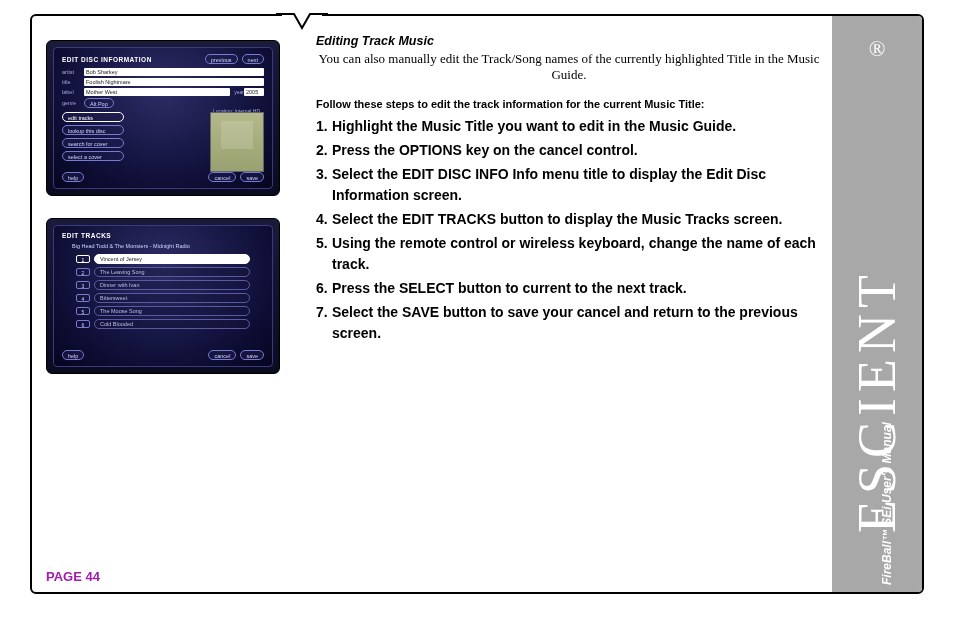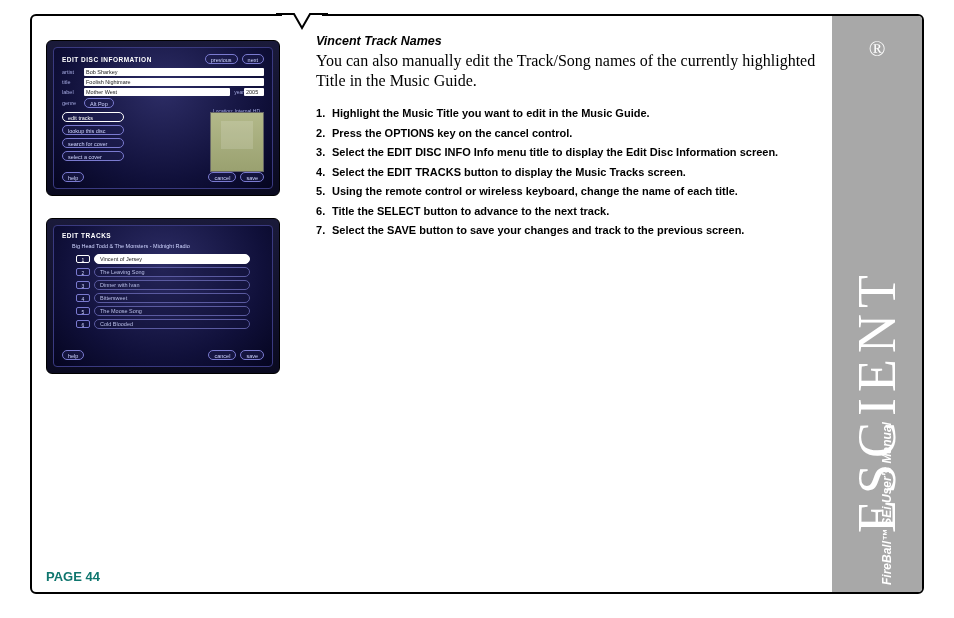--- a/index.html
+++ b/index.html
@@ -58,21 +58,21 @@
     font-weight: bold;
     white-space: nowrap;
   }
   
   .pagenum {
     position: absolute;
     left: 14px; bottom: 8px;
     font-family: Arial, sans-serif;
     font-weight: bold;
     font-size: 13px;
-    color: #0f766e;
+    color: #a21caf;
   }
   
   .content {
     position: absolute;
     left: 14px; top: 18px; right: 100px; bottom: 30px;
   }
   .leftcol {
     float: left;
     width: 252px;
   }
@@ -82,39 +82,40 @@
   }
   .rightcol h3 {
     font-family: Arial, sans-serif;
     font-style: italic;
     font-weight: bold;
     font-size: 12.5px;
     margin-bottom: 3px;
   }
   .rightcol p.intro {
     font-family: "Times New Roman", serif;
-    font-size: 16px;
+    font-size: 13px;
     line-height: 1.25;
     margin-bottom: 14px;
+    text-align: center;
   }
   .rightcol p.lead {
     font-family: Arial, sans-serif;
     font-weight: bold;
     font-size: 11px;
     margin-bottom: 6px;
   }
   .rightcol ol {
     list-style: none;
     counter-reset: step;
   }
   .rightcol ol li {
     counter-increment: step;
     font-family: Arial, sans-serif;
     font-weight: bold;
-    font-size: 11px;
+    font-size: 14px;
     line-height: 1.5;
     padding-left: 16px;
     position: relative;
     margin-bottom: 3px;
   }
   .rightcol ol li::before {
     content: counter(step) ".";
     position: absolute;
     left: 0;
   }
@@ -318,26 +319,27 @@
               <span class="pill">cancel</span>
               <span class="pill">save</span>
             </span>
           </div>
         </div>
       </div>
 
     </div>
 
     <div class="rightcol">
-      <h3>Vincent Track Names</h3>
+      <h3>Editing Track Music</h3>
       <p class="intro">You can also manually edit the Track/Song names of the currently highlighted Title in the Music Guide.</p>
+      <p class="lead">Follow these steps to edit the track information for the current Music Title:</p>
       <ol id="steps">
           <li>Highlight the Music Title you want to edit in the Music Guide.</li>
           <li>Press the OPTIONS key on the cancel control.</li>
           <li>Select the EDIT DISC INFO Info menu title to display the Edit Disc Information screen.</li>
           <li>Select the EDIT TRACKS button to display the Music Tracks screen.</li>
-          <li>Using the remote control or wireless keyboard, change the name of each title.</li>
-          <li>Title the SELECT button to advance to the next track.</li>
-          <li>Select the SAVE button to save your changes and track to the previous screen.</li>
+          <li>Using the remote control or wireless keyboard, change the name of each track.</li>
+          <li>Press the SELECT button to current to the next track.</li>
+          <li>Select the SAVE button to save your cancel and return to the previous screen.</li>
         </ol>
     </div>
   </div>
 </div>
 
 </body></html>

